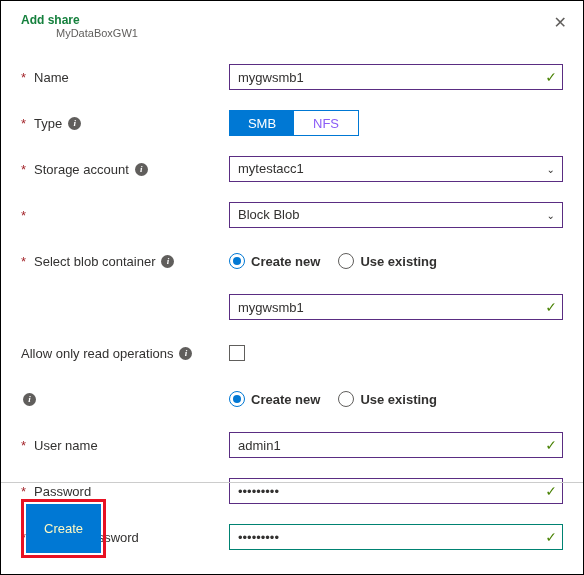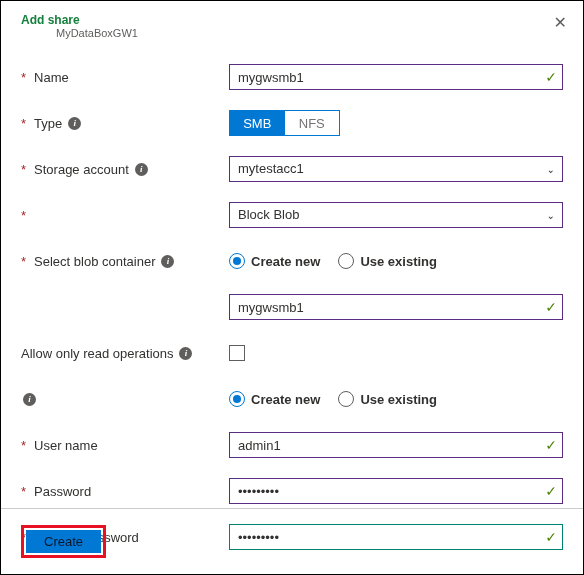--- a/index.html
+++ b/index.html
@@ -106,37 +106,37 @@
     top: 50%;
     transform: translateY(-50%);
     pointer-events: none;
     color: #323130;
     font-size: 10px;
   }
   .toggle-group {
     display: flex;
     border: 1px solid #0078d4;
     height: 26px;
-    width: 111px;
+    width: 130px;
   }
   .toggle-btn {
     flex: 1;
     display: flex;
     align-items: center;
     justify-content: center;
     font-size: 13px;
     cursor: pointer;
   }
   .toggle-btn.active {
     background: #0078d4;
     color: #fff;
   }
   .toggle-btn.inactive {
     background: #fff;
-    color: #737373;
+    color: #8b5cf6;
   }
   .radio-group {
     display: flex;
     gap: 18px;
     align-items: center;
     font-weight: bold;
   }
   .radio-opt {
     display: flex;
     align-items: center;
@@ -177,23 +177,23 @@
     border-top: 1px solid #ccc;
     padding: 16px 20px;
   }
   .create-wrap {
     display: inline-block;
     border: 3px solid #e81123;
     padding: 2px;
   }
   .create-btn {
     background: #0078d4;
-    color: #0f172a;
+    color: #fef9c3;
     border: none;
-    padding: 4px 18px;
+    padding: 17px 18px;
     font-size: 13px;
     cursor: pointer;
   }
   .teal-border { border-color: #008272 !important; }
 </style>
 </head>
 <body>
 
 <div class="header">
   <div class="title">Add share</div>

